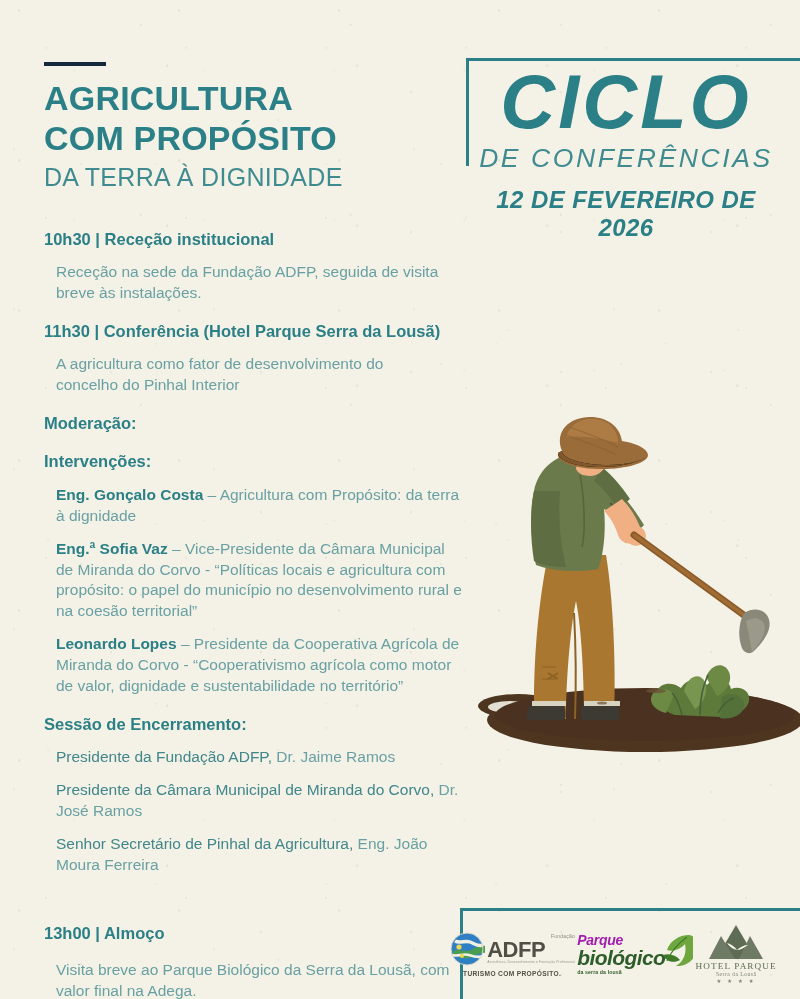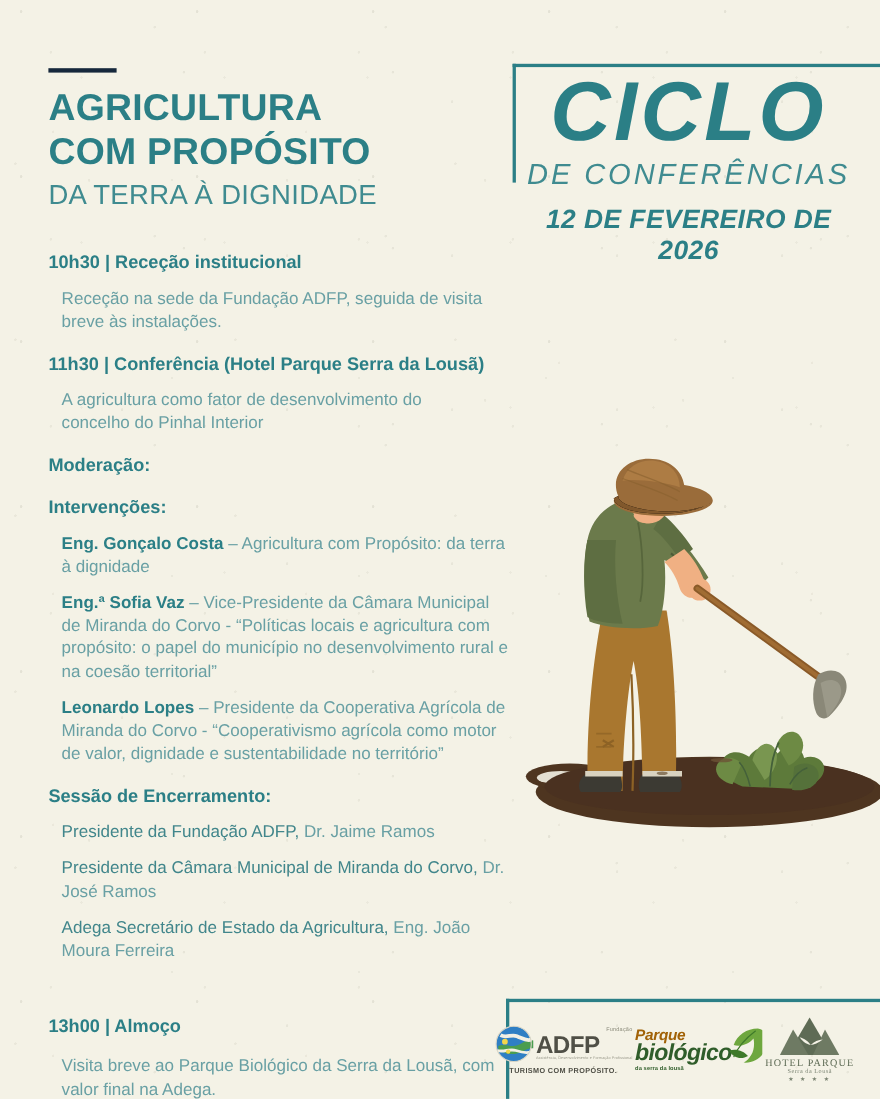--- a/index.html
+++ b/index.html
@@ -150,21 +150,21 @@
   }
   .logo { display: flex; flex-direction: column; align-items: center; }
 
   .adfp-row { display: flex; align-items: center; gap: 2px; }
   .adfp-text { display: flex; flex-direction: column; align-items: flex-start; line-height: 1; }
   .adfp-fund { font-size: 5px; color: #8a8a7a; align-self: flex-end; margin-bottom: 1px; letter-spacing: .2px; }
   .adfp-word { font-size: 22px; font-weight: bold; color: #4f4f46; letter-spacing: -.5px; line-height: .9; }
   .adfp-tiny { font-size: 3.4px; color: #9a9a8c; letter-spacing: .1px; margin-top: 1px; }
   .adfp-tag { font-size: 6.6px; font-weight: bold; color: #4f4f46; letter-spacing: .35px; margin-top: 3px; }
 
-  .pb-word1 { font-size: 14px; font-style: italic; font-weight: bold; color: #a16207; line-height: 1; letter-spacing: -.3px; }
+  .pb-word1 { font-size: 14px; font-style: italic; font-weight: bold; color: #a21caf; line-height: 1; letter-spacing: -.3px; }
   .pb-word2 { font-size: 21px; font-style: italic; font-weight: bold; color: #2f5d2a; line-height: 1; letter-spacing: -.6px; }
   .pb-word3 { font-size: 5.2px; font-weight: bold; color: #2f5d2a; letter-spacing: .1px; margin-top: 1px; }
   .pb-left { display: flex; flex-direction: column; align-items: flex-start; }
 
   .hp-name { font-family: "Liberation Serif", serif; font-size: 9.2px; color: #5e6b55; letter-spacing: 1.1px; margin-top: 1px; }
   .hp-sub  { font-family: "Liberation Serif", serif; font-size: 5.6px; color: #7b8473; letter-spacing: .5px; }
   .hp-stars{ font-size: 5.4px; color: #7b8473; letter-spacing: 2.2px; margin-top: 1px; }
 </style>
 </head>
 <body>
@@ -226,21 +226,21 @@
 
     <div class="blk">
       <p class="hd">Sessão de Encerramento:</p>
       <p class="bd">
         <span class="semi">Presidente da Fundação ADFP,</span><span> Dr. Jaime Ramos</span>
       </p>
       <p class="bd">
         <span class="semi">Presidente da Câmara Municipal de Miranda do Corvo,</span><span> Dr. José Ramos</span>
       </p>
       <p class="bd">
-        <span class="semi">Adega Secretário de Estado da Agricultura,</span><span> Eng. João Moura Ferreira</span>
+        <span class="semi">Senhor Secretário de Pinhal da Agricultura,</span><span> Eng. João Moura Ferreira</span>
       </p>
     </div>
 
     <div class="spacer-lg"></div>
 
     <div class="blk">
       <p class="hd">13h00 | Almoço</p>
     </div>
 
     <div class="blk">

